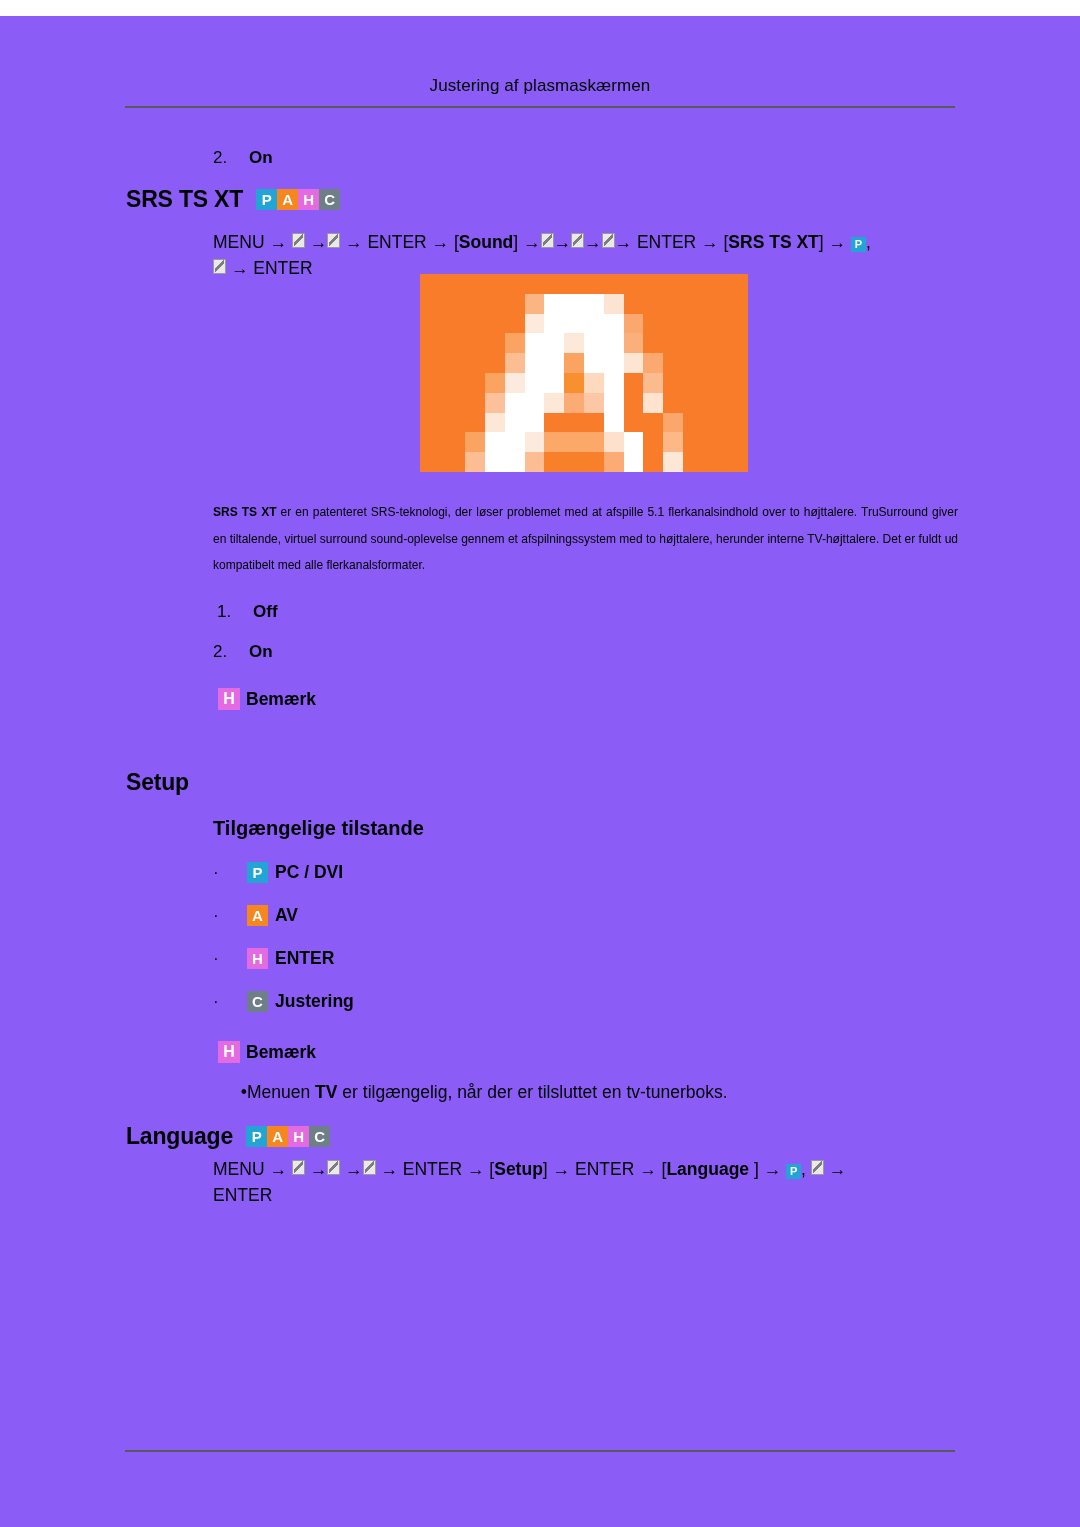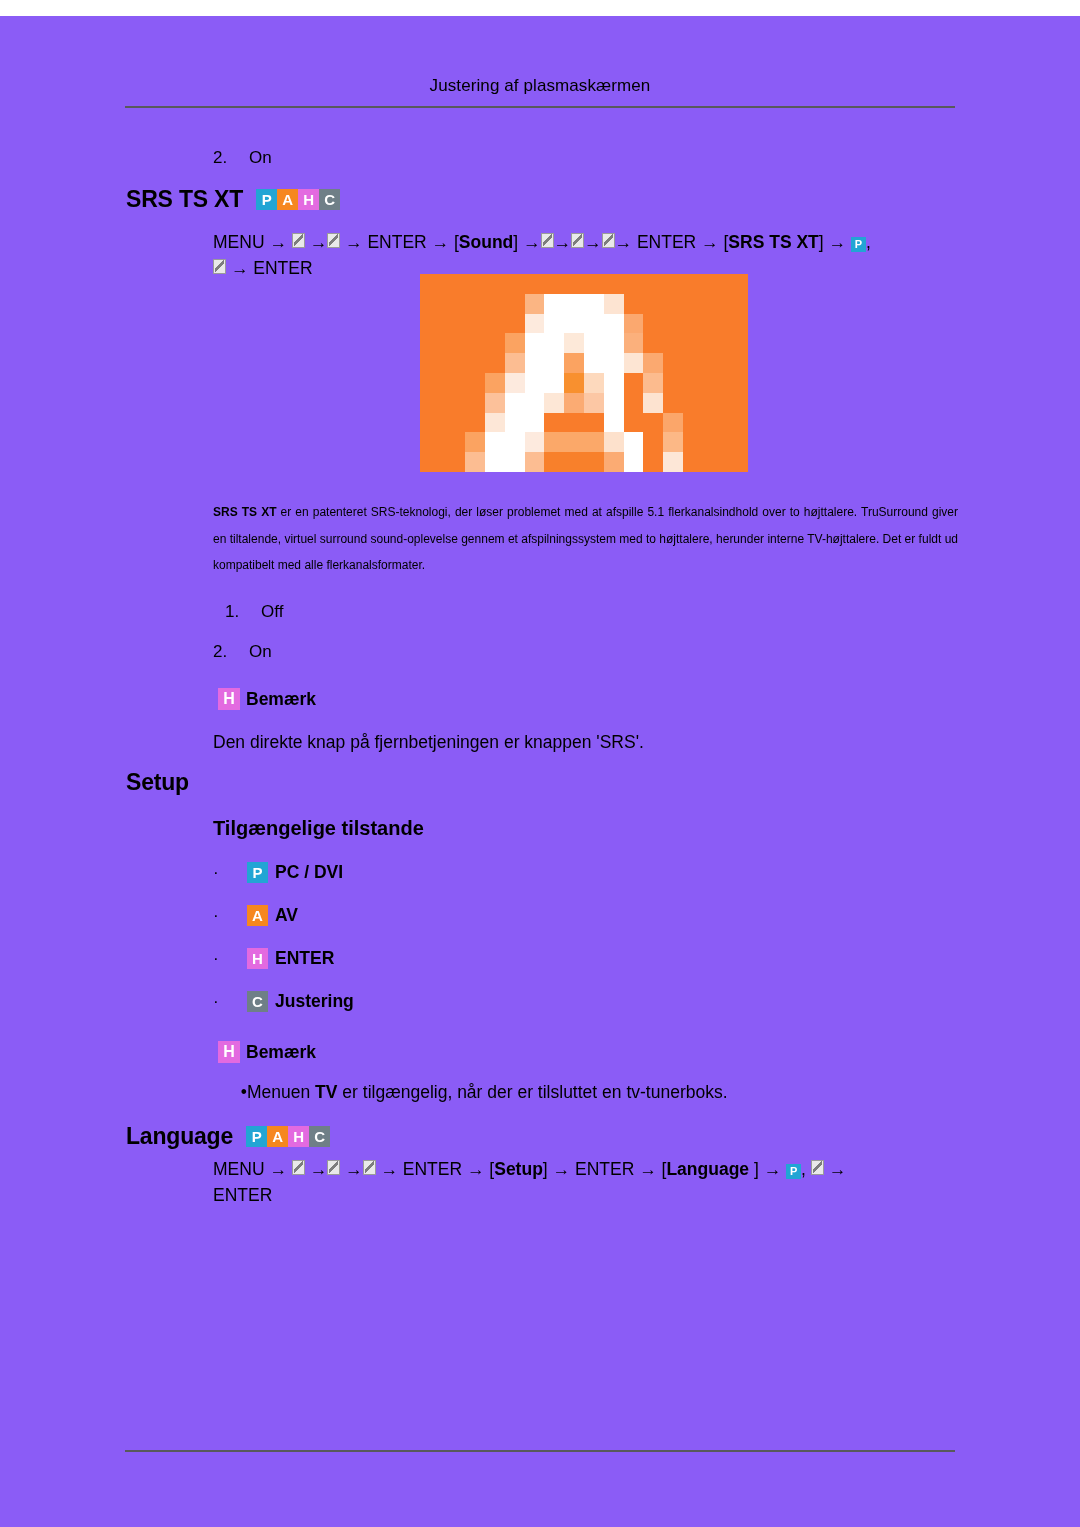--- a/index.html
+++ b/index.html
@@ -51,21 +51,21 @@
   .numitem {
     position: absolute;
     font-size: 17px;
     white-space: nowrap;
   }
   .numitem .num {
     display: inline-block;
     width: 36px;
     font-weight: normal;
   }
-  .numitem .val { font-weight: normal; }
+  .numitem .val { font-weight: bold; }
 
   h2.sec-head {
     position: absolute;
     margin: 0;
     font-size: 23px;
     font-weight: bold;
     letter-spacing: -0.2px;
     white-space: nowrap;
     display: flex;
     align-items: center;
@@ -310,32 +310,31 @@
         <rect x="10" y="9" width="1" height="1" fill="#ffffff"></rect>
         <rect x="12" y="9" width="1" height="1" fill="#fde7d7"></rect>
       </g>
     </svg>
   </div>
 
   <div class="para" style="left:213px; top:483px; width:745px;">
     <span class="b">SRS TS XT</span><span> er en patenteret SRS-teknologi, der løser problemet med at afspille 5.1 flerkanalsindhold over to højttalere. TruSurround giver en tiltalende, virtuel surround sound-oplevelse gennem et afspilningssystem med to højttalere, herunder interne TV-højttalere. Det er fuldt ud kompatibelt med alle flerkanalsformater.</span>
   </div>
 
-  <div class="numitem" style="left:225px; top:586px;">
+  <div class="numitem" style="left:217px; top:586px;">
     <span class="num">1.</span><span class="val">Off</span>
   </div>
   <div class="numitem" style="left:213px; top:626px;">
     <span class="num">2.</span><span class="val">On</span>
   </div>
 
   <div class="note-head" style="left:218px; top:672px;">
     <span class="badge-note">H</span>
     <span>Bemærk</span>
   </div>
-  <div class="plain" style="left:213px; top:713px;">Den direkte knap på fjernbetjeningen er knappen 'SRS'.</div>
 
   <h2 class="sec-head" style="left:126px; top:753px;">
     <span>Setup</span>
   </h2>
 
   <h3 class="sub-head" style="left:213px; top:801px;">Tilgængelige tilstande</h3>
 
   <div class="bullet" style="left:213px; top:846px;">
     <span class="dot">·</span>
     <span class="badge b-p bl-badge">P</span>

